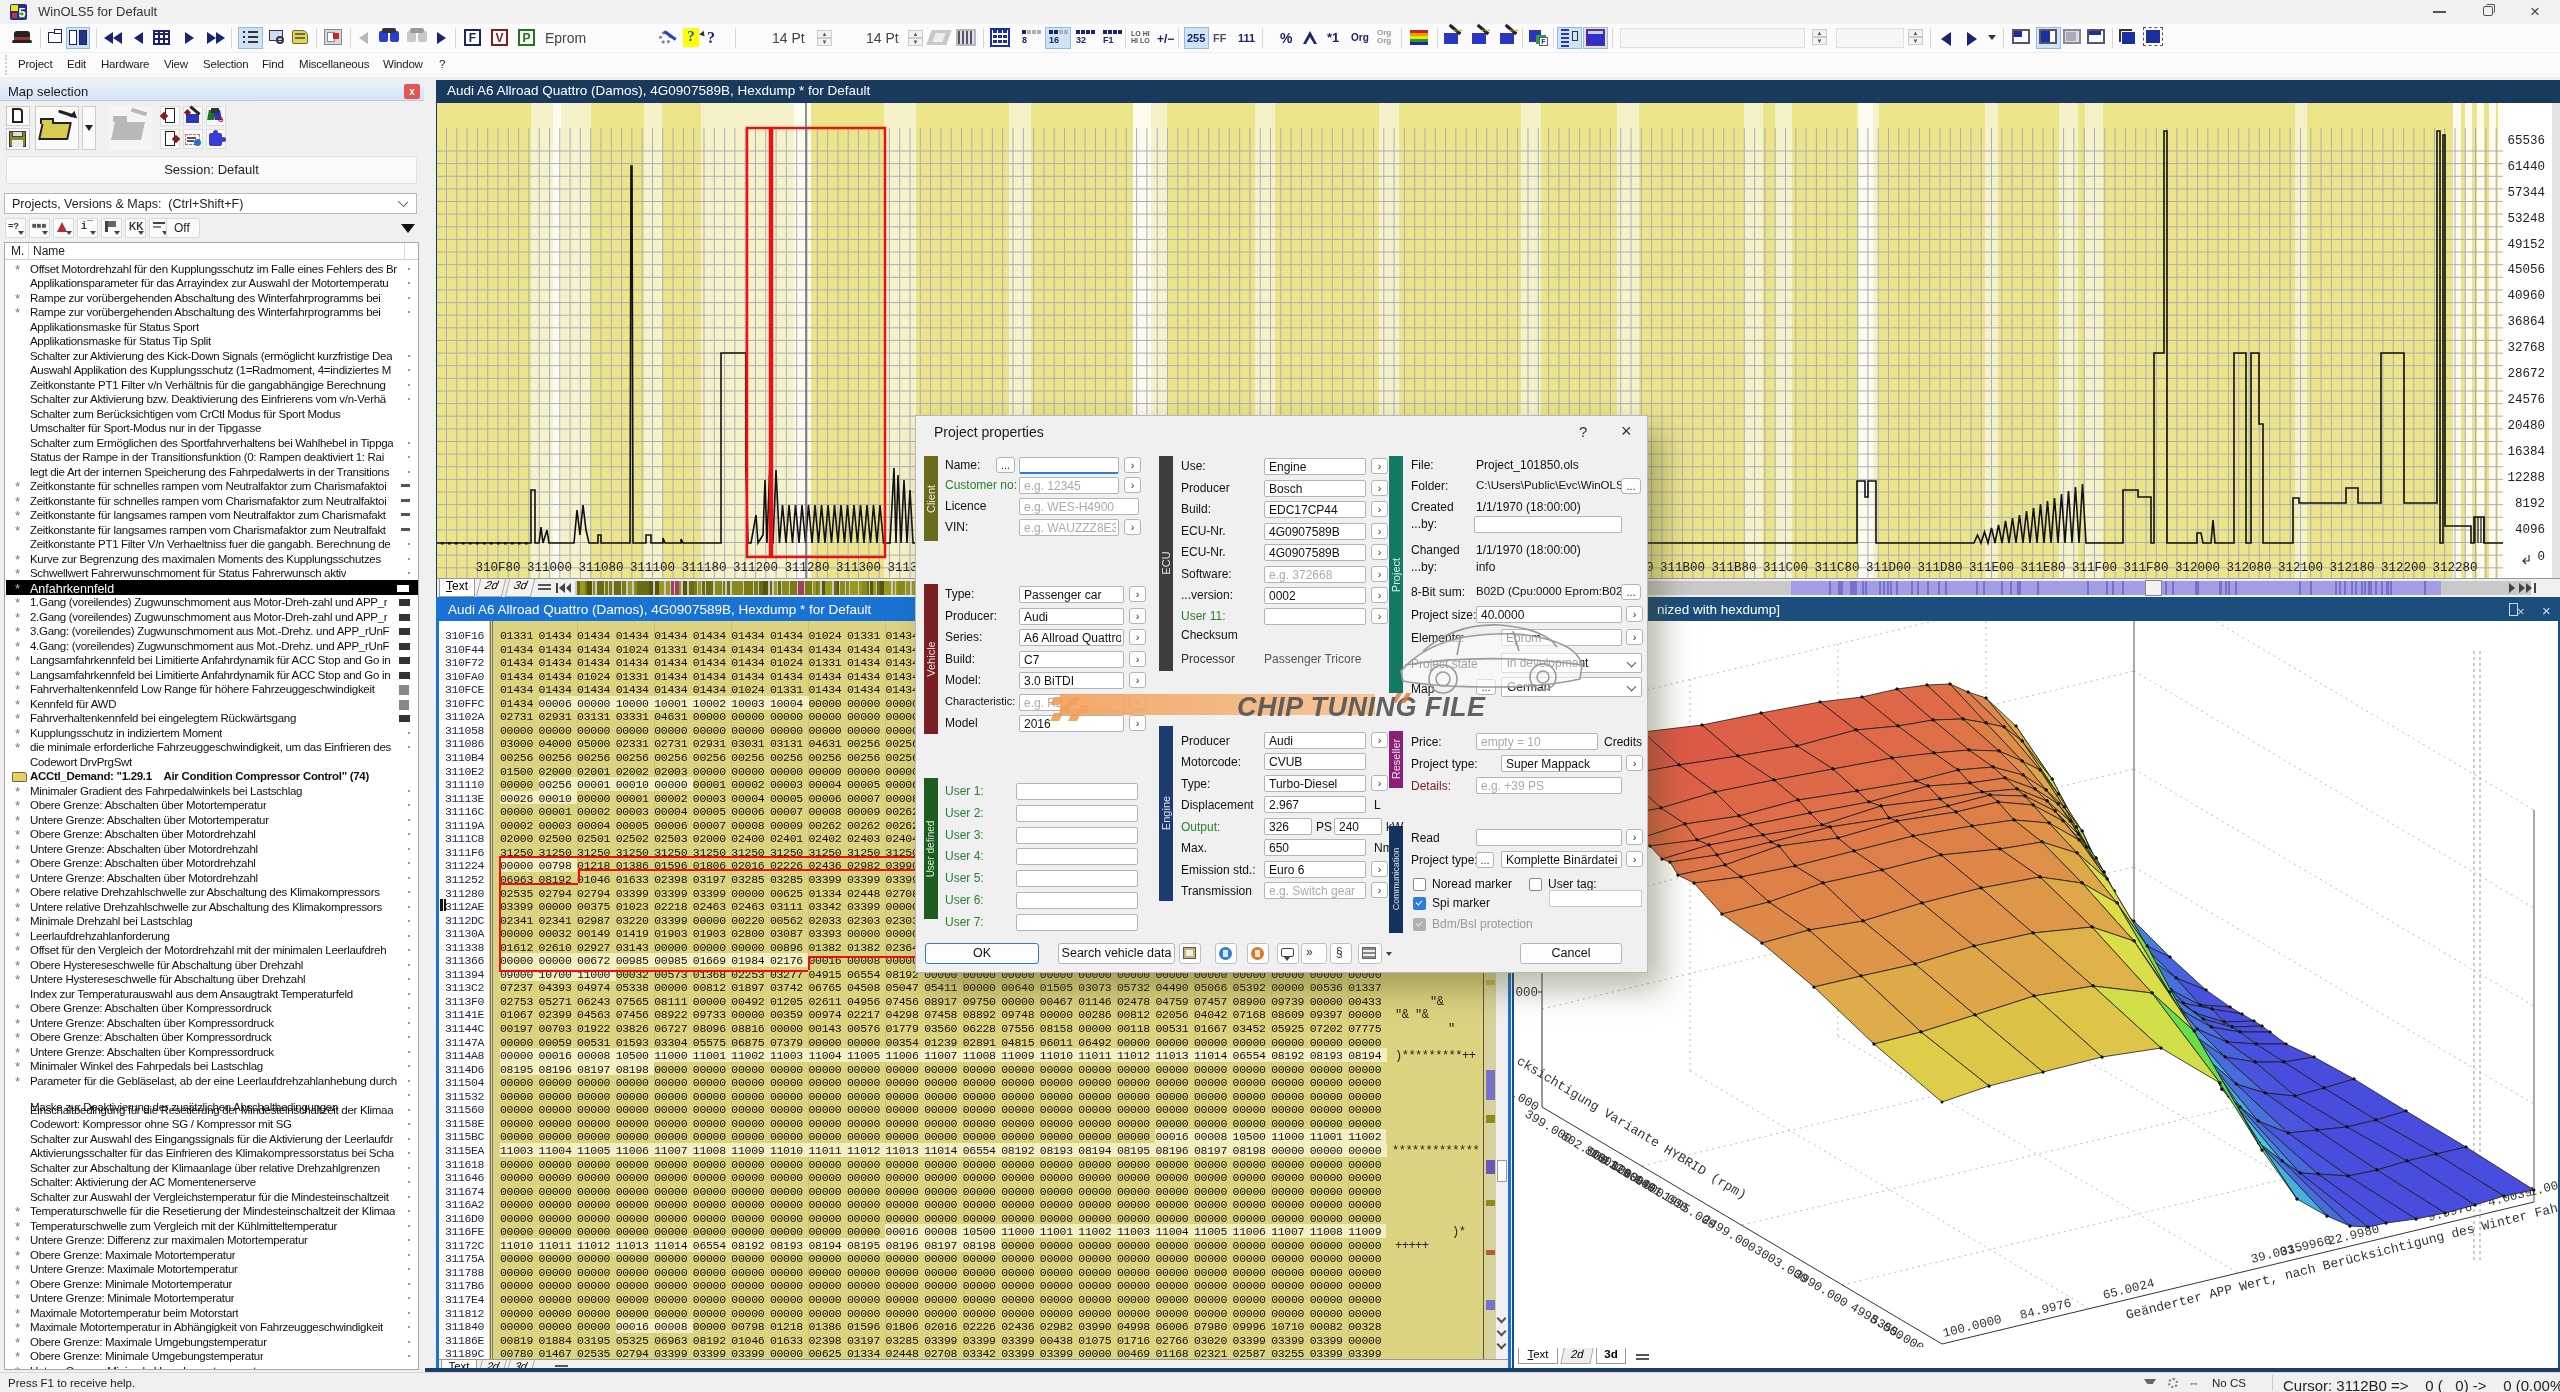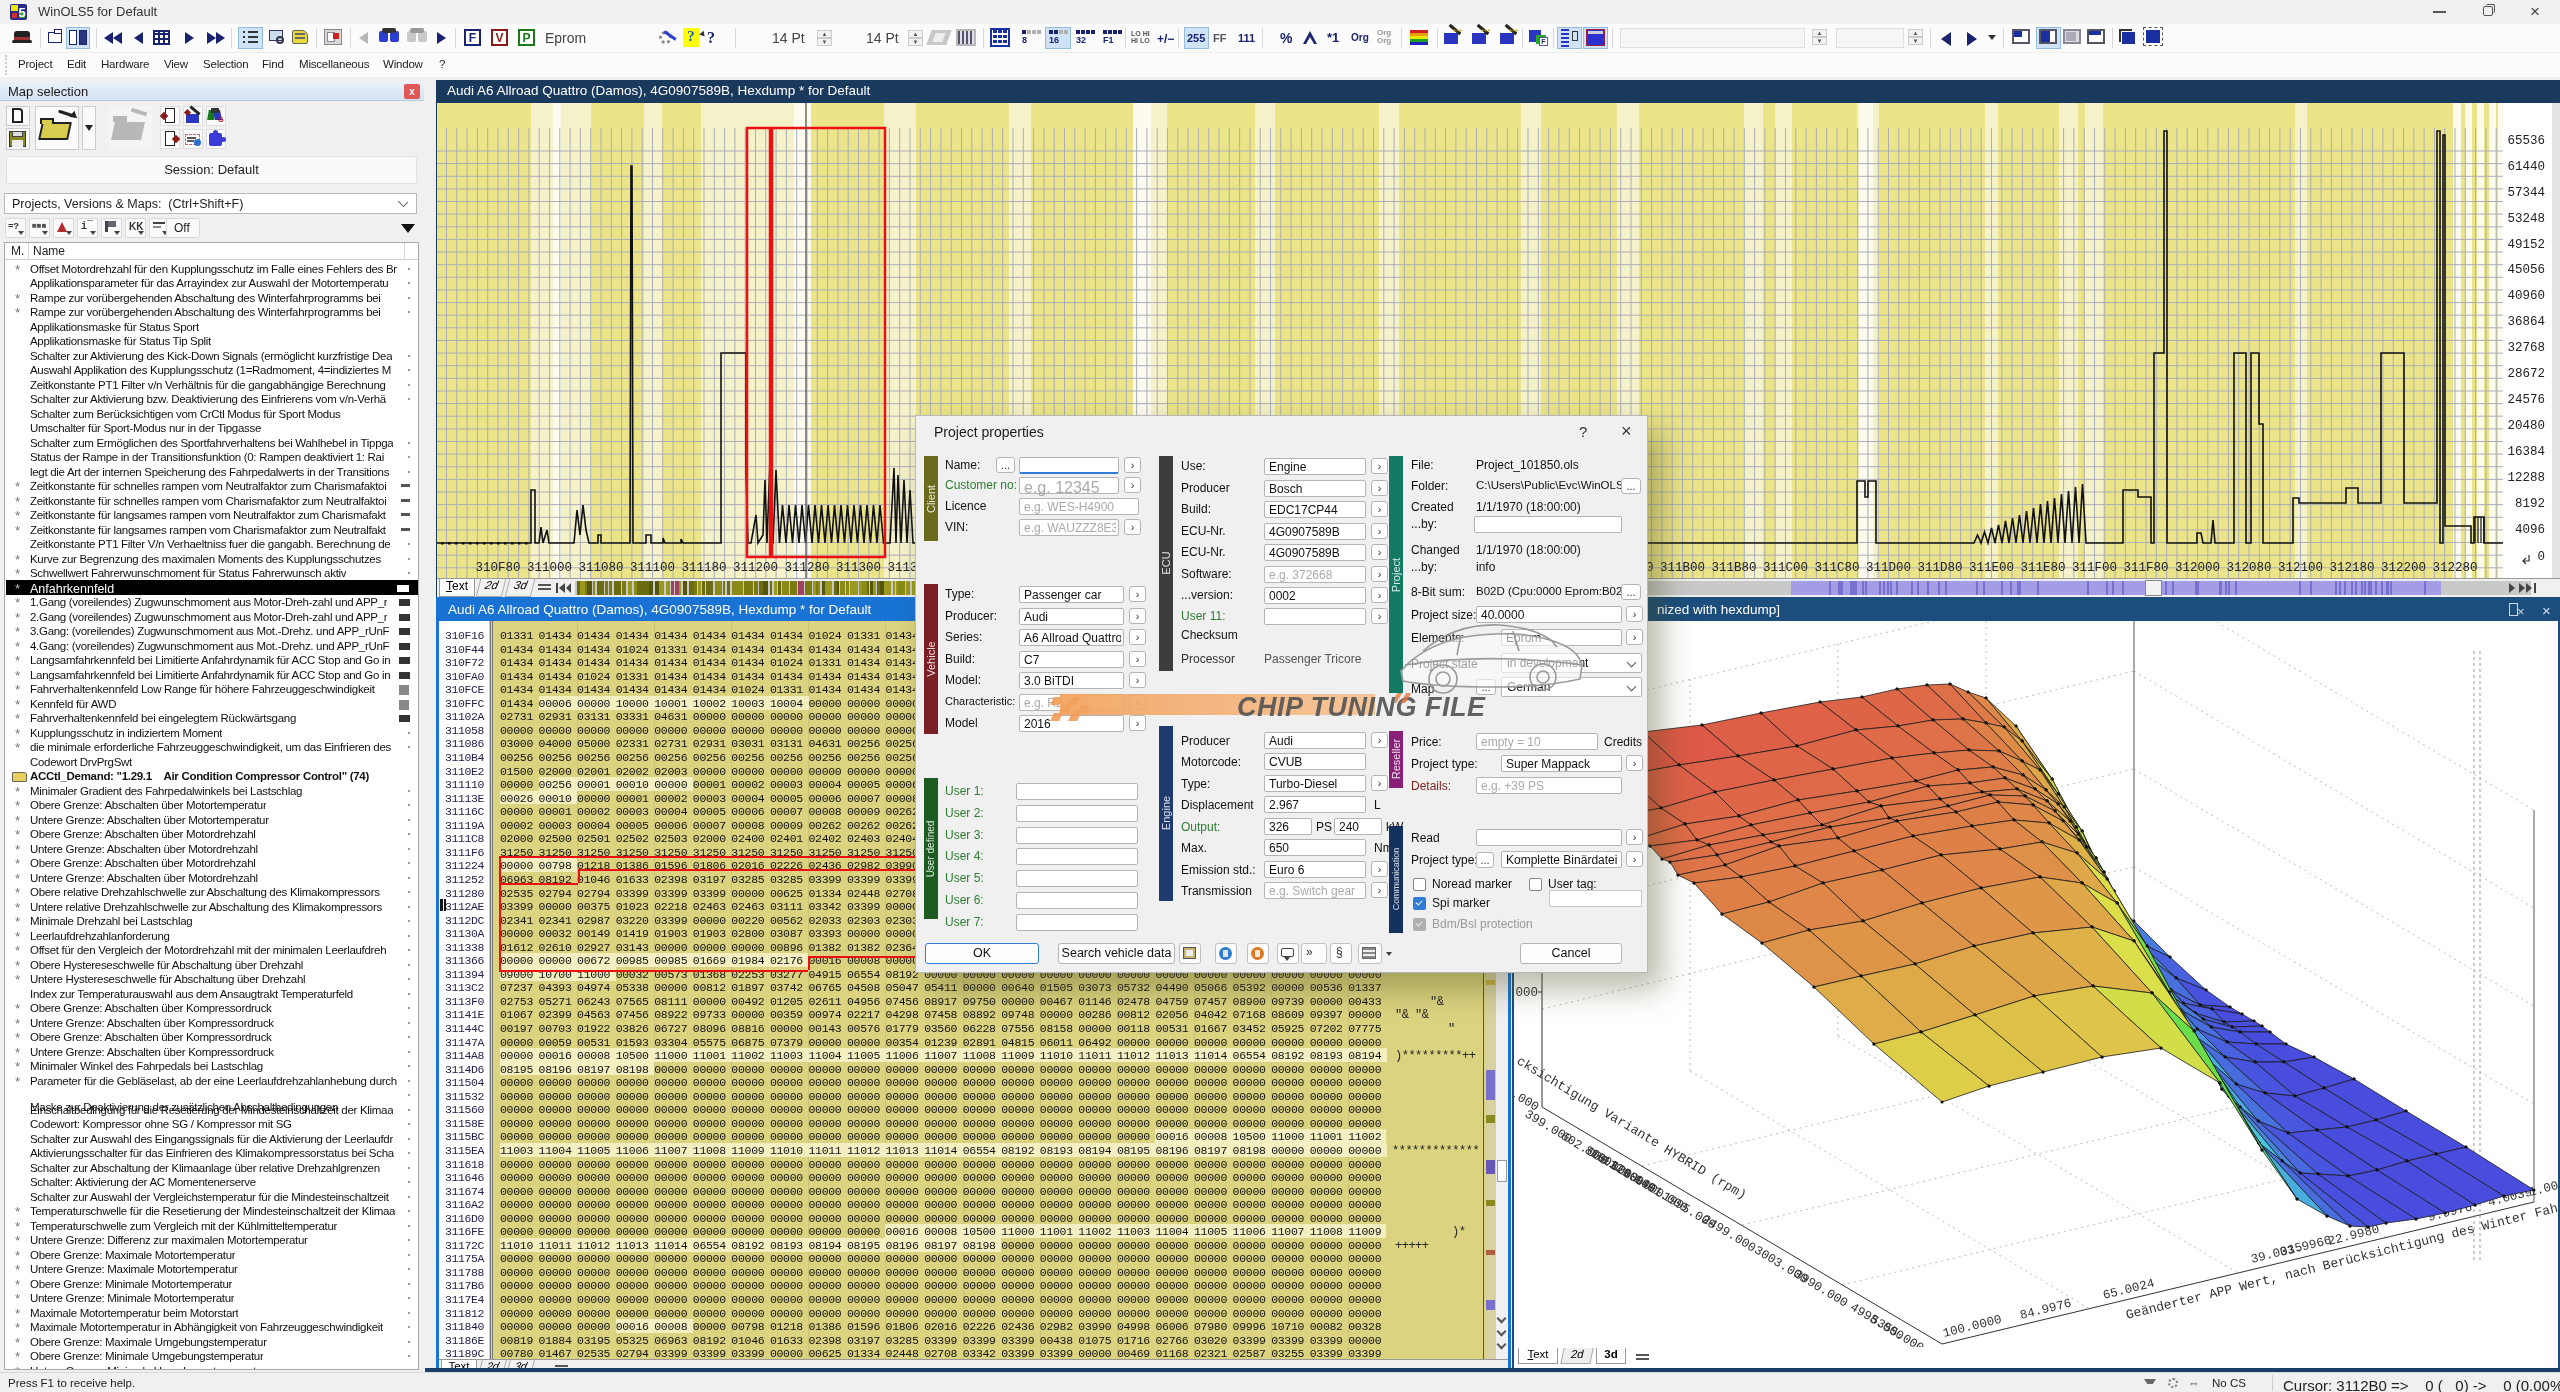--- a/index.html
+++ b/index.html
@@ -2047,21 +2047,21 @@
     <div class="abs" style="left:663px;top:7px;font-size:15px;color:#333">?</div>
     <div class="abs" style="left:705px;top:5px;font-size:18px;color:#333">×</div>
     <div class="abs" style="left:8px;top:40px;width:14px;height:85px;background:#6b6b1d"></div>
     <div class="abs" style="left:-45px;top:76px;width:120px;height:14px;color:rgba(255,255,255,.85);font-size:11px;line-height:14px;text-align:center;white-space:nowrap;transform:rotate(-90deg)">Client</div>
     <div class="abs" style="left:29px;top:42px;font-size:12px;color:#111;white-space:nowrap">Name:</div>
     <div class="abs" style="left:80px;top:41px;width:19px;height:16px;background:#fdfdfd;border:1px solid #b4b4b4;border-radius:3px;font-size:11px;color:#333;text-align:center;line-height:14px">...</div>
     <div class="abs" style="left:103px;top:41px;width:100px;height:17px;background:#fff;border:1px solid #b4b4b4;border-radius:2px;border-bottom:2px solid #2f7cd6;"></div>
     <div class="abs" style="left:208px;top:41px;width:17px;height:16px;background:#fdfdfd;border:1px solid #b4b4b4;border-radius:3px;font-size:11px;color:#333;text-align:center;line-height:14px">›</div>
     <div class="abs" style="left:29px;top:62px;font-size:12px;color:#2e7d32;white-space:nowrap">Customer no:</div>
     <div class="abs" style="left:103px;top:61px;width:100px;height:17px;background:#fff;border:1px solid #b4b4b4;border-radius:2px;"></div>
-    <div class="abs" style="left:108px;top:63px;width:92px;overflow:hidden;font-size:16px;color:#aaa;white-space:nowrap">e.g. 12345</div>
+    <div class="abs" style="left:108px;top:63px;width:92px;overflow:hidden;font-size:12px;color:#aaa;white-space:nowrap">e.g. 12345</div>
     <div class="abs" style="left:208px;top:61px;width:17px;height:16px;background:#fdfdfd;border:1px solid #b4b4b4;border-radius:3px;font-size:11px;color:#333;text-align:center;line-height:14px">›</div>
     <div class="abs" style="left:29px;top:83px;font-size:12px;color:#111;white-space:nowrap">Licence</div>
     <div class="abs" style="left:103px;top:82px;width:120px;height:17px;background:#fff;border:1px solid #b4b4b4;border-radius:2px;"></div>
     <div class="abs" style="left:108px;top:84px;width:112px;overflow:hidden;font-size:12px;color:#aaa;white-space:nowrap">e.g. WES-H4900</div>
     <div class="abs" style="left:29px;top:104px;font-size:12px;color:#111;white-space:nowrap">VIN:</div>
     <div class="abs" style="left:103px;top:103px;width:100px;height:17px;background:#fff;border:1px solid #b4b4b4;border-radius:2px;"></div>
     <div class="abs" style="left:108px;top:105px;width:92px;overflow:hidden;font-size:12px;color:#aaa;white-space:nowrap">e.g. WAUZZZ8E35A23</div>
     <div class="abs" style="left:208px;top:103px;width:17px;height:16px;background:#fdfdfd;border:1px solid #b4b4b4;border-radius:3px;font-size:11px;color:#333;text-align:center;line-height:14px">›</div>
     <div class="abs" style="left:8px;top:168px;width:14px;height:150px;background:#7a2025"></div>
     <div class="abs" style="left:-45px;top:236px;width:120px;height:14px;color:rgba(255,255,255,.85);font-size:11px;line-height:14px;text-align:center;white-space:nowrap;transform:rotate(-90deg)">Vehicle</div>

